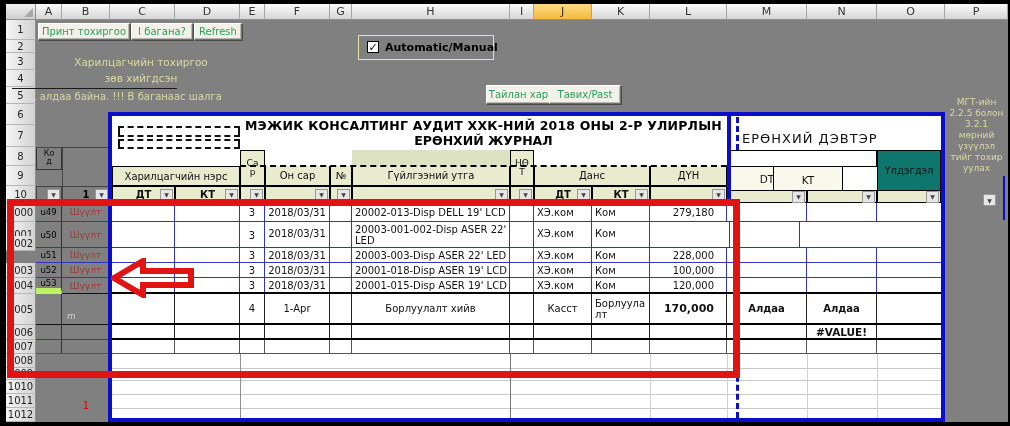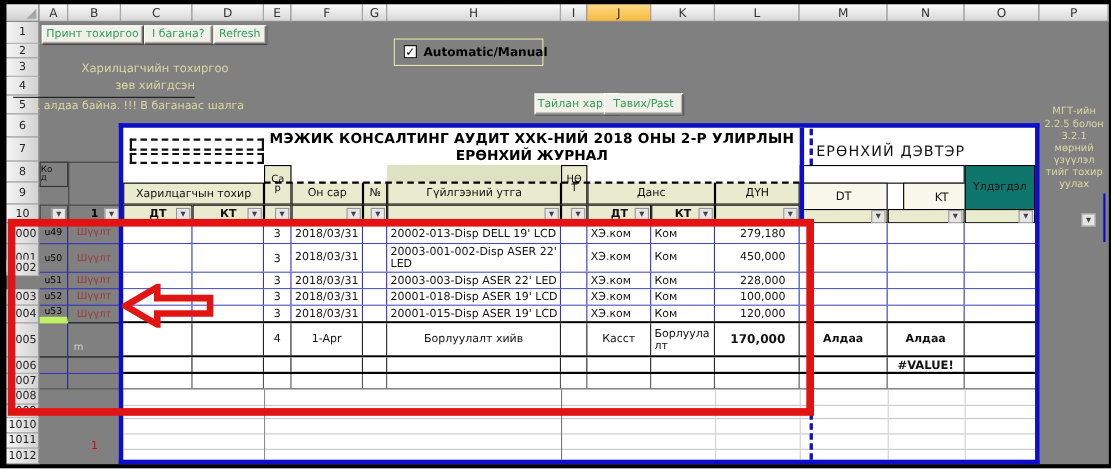--- a/index.html
+++ b/index.html
@@ -126,44 +126,44 @@
   <div style="position:absolute;left:234px;top:114px;width:487px;text-align:center;font-size:12.5px;font-weight:bold;color:#000;letter-spacing:.2px">МЭЖИК КОНСАЛТИНГ АУДИТ ХХК-НИЙ 2018 ОНЫ 2-Р УЛИРЛЫН</div>
   <div style="position:absolute;left:234px;top:129px;width:487px;text-align:center;font-size:12.5px;font-weight:bold;color:#000">ЕРӨНХИЙ ЖУРНАЛ</div>
 
   <div style="position:absolute;left:736px;top:127px;width:200px;font-size:13px;color:#111;letter-spacing:1px">ЕРӨНХИЙ ДЭВТЭР</div>
 
   <div class="kdash" style="left:112px;top:122px;width:122px;height:11px"></div>
   <div class="kdash" style="left:112px;top:135px;width:122px;height:10px"></div>
 
   <div class="bdash" style="left:730px;top:113px;height:33px"></div>
 
-  <div style="position:absolute;left:30px;top:143px;width:26px;height:23px;border:1px solid #333;box-sizing:border-box;font-size:8px;line-height:8px;color:#111;padding-top:2px"><span>Ко</span><br><span>д</span></div>
+  <div style="position:absolute;left:30px;top:143px;width:26px;height:23px;border:1px solid #333;box-sizing:border-box;font-size:8px;line-height:8px;color:#111;text-align:center;padding-top:2px"><span>Ко</span><br><span>д</span></div>
   <div class="hline" style="left:30px;top:143px;width:74px;background:#444"></div>
   <div class="vline" style="left:56px;top:143px;height:56px;background:#444"></div>
 
-  <div class="olive" style="left:106px;top:162px;width:128px;height:20px">Харилцагчын тохир</div>
+  <div class="olive" style="left:106px;top:162px;width:128px;height:20px">Харилцагчийн нэрс</div>
   <div class="olive" style="left:234px;top:146px;width:25px;height:36px;flex-direction:column;font-size:9px;line-height:9px">
         <span>Са</span>
         <span>р</span>
       </div>
   <div class="olive" style="left:259px;top:162px;width:65px;height:20px;border-top:none">Он сар</div>
   <div class="olive" style="left:324px;top:162px;width:22px;height:20px;border-top:none">№</div>
   <div style="position:absolute;left:346px;top:146px;width:158px;height:16px;background:#dce2c2"></div>
   <div class="olive" style="left:346px;top:162px;width:158px;height:20px;border-top:none">Гүйлгээний утга</div>
   <div class="olive" style="left:504px;top:146px;width:24px;height:36px;flex-direction:column;font-size:9px;line-height:9px">
         <span>НӨ</span>
         <span>Т</span>
       </div>
   <div class="olive" style="left:528px;top:162px;width:116px;height:20px;border-top:none">Данс</div>
   <div class="olive" style="left:644px;top:162px;width:77px;height:20px;border-top:none">ДҮН</div>
   <div class="hdash" style="left:234px;top:161px;width:487px"></div>
 
   <div class="pale" style="left:721px;top:146px;width:150px;height:17px;background:#fff"></div>
   <div class="pale" style="left:721px;top:162px;width:80px;height:25px">DT</div>
-  <div class="pale" style="left:815px;top:162px;width:70px;height:27px">KT</div>
+  <div class="pale" style="left:767px;top:162px;width:70px;height:27px">KT</div>
   <div class="pale" style="left:871px;top:146px;width:64px;height:41px;background:#0f766e;font-size:10px">Үлдэгдэл</div>
 
   <div class="olive" style="left:30px;top:182px;width:26px;height:17px;background:#808080;border-color:#444">
         <span class="farrow">▼</span>
       </div>
   <div class="olive" style="left:56px;top:182px;width:48px;height:17px;background:#808080;border-color:#444;font-weight:bold;color:#000">
         <span>1</span>
         <span class="farrow">▼</span>
       </div>
   <div class="olive" style="left:106px;top:182px;width:63px;height:17px;font-weight:bold">
@@ -230,21 +230,20 @@
   <div class="drow" style="top:218px;height:26px;left:106px">
     <div class="c w63"></div>
         <div class="c w65"></div>
     <div class="c w25 cc vt">3</div>
     <div class="c w65 cc vb">2018/03/31</div>
     <div class="c w22"></div>
     <div class="c w158 cl wrap">20003-001-002-Disp ASER 22' LED</div>
     <div class="c w24"></div>
     <div class="c w58 cl vb">ХЭ.ком</div>
     <div class="c w58 cl vb">Ком</div>
-    <div class="c w77 cr vb">450,000</div>
     <div class="c w80"></div>
         <div class="c w70"></div>
         <div class="c w64" style="border-right:none"></div>
   </div>
   <div class="drow" style="top:244px;height:15px;left:106px">
     <div class="c w63"></div>
         <div class="c w65"></div>
     <div class="c w25 cc">3</div>
     <div class="c w65 cc">2018/03/31</div>
     <div class="c w22"></div>

